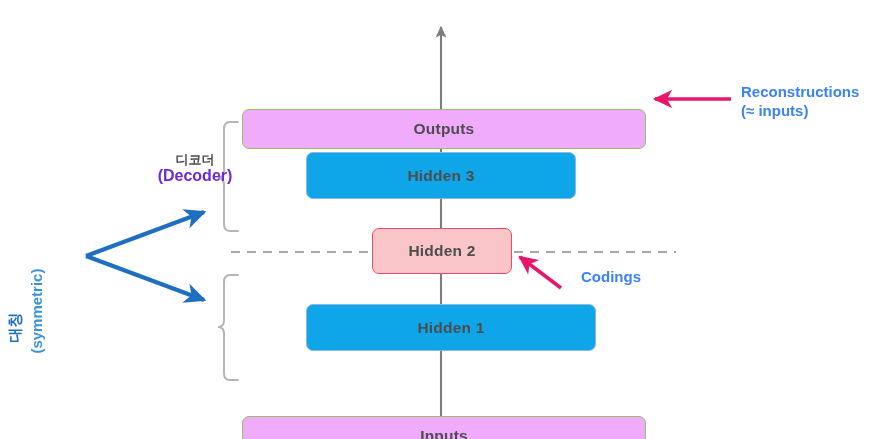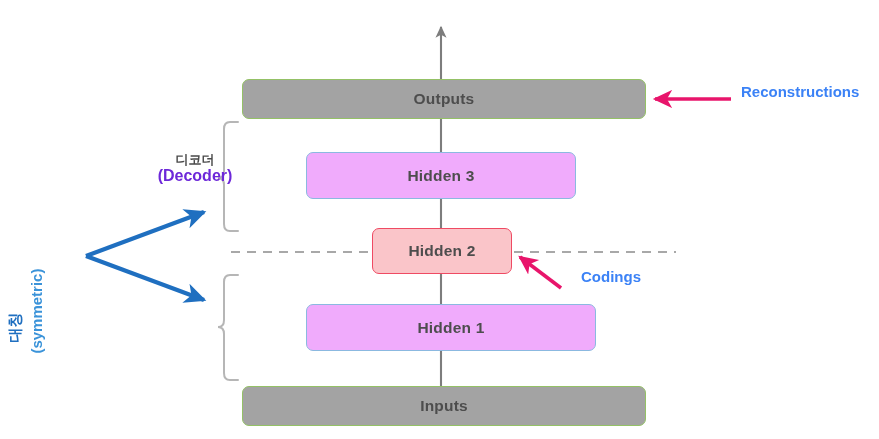--- a/index.html
+++ b/index.html
@@ -33,25 +33,26 @@
     align-items: center;
     justify-content: center;
     border-radius: 7px;
     font-size: 15.5px;
     font-weight: bold;
     letter-spacing: 0.2px;
     color: #4d4d4d;
     z-index: 5;
   }
   .box-green {
-    background: #a3a3a3;
+    background: #f0abfc;
     border: 1.3px solid #94c166;
+    margin-top: 30px;
   }
   .box-blue {
-    background: #f0abfc;
+    background: #0ea5e9;
     border: 1.3px solid #8bb9e0;
   }
   .box-pink {
     background: #fac5c9;
     border: 1.4px solid #ef4a63;
   }
   .side-label {
     position: absolute;
     text-align: center;
     line-height: 1.18;
@@ -178,19 +179,20 @@
 
   <div class="vert-label" style="left:24px; top:325px;">
     <span class="ko">대칭</span>
   </div>
   <div class="vert-label" style="left:46px; top:336px;">
     <span class="en">(symmetric)</span>
   </div>
 
   <div class="callout" style="left:741px; top:82px;">
     <div>Reconstructions</div>
+    <div>(≈ inputs)</div>
   </div>
 
   <div class="callout" style="left:569px; top:267px;margin-left:12px;">
     <div>Codings</div>
   </div>
 
 </div>
 
 </body></html>

